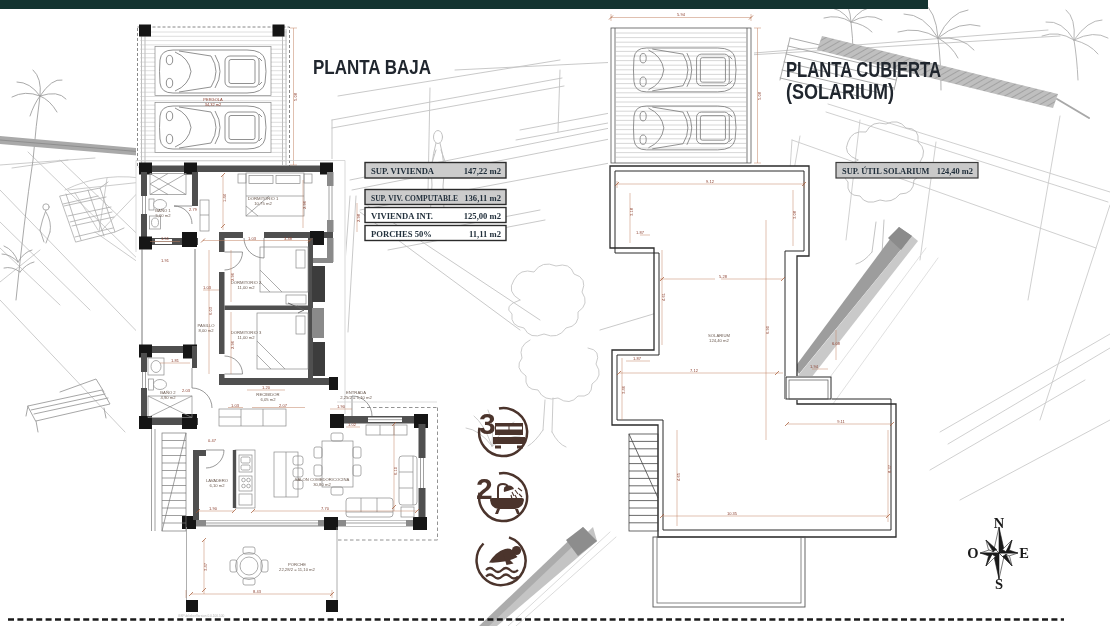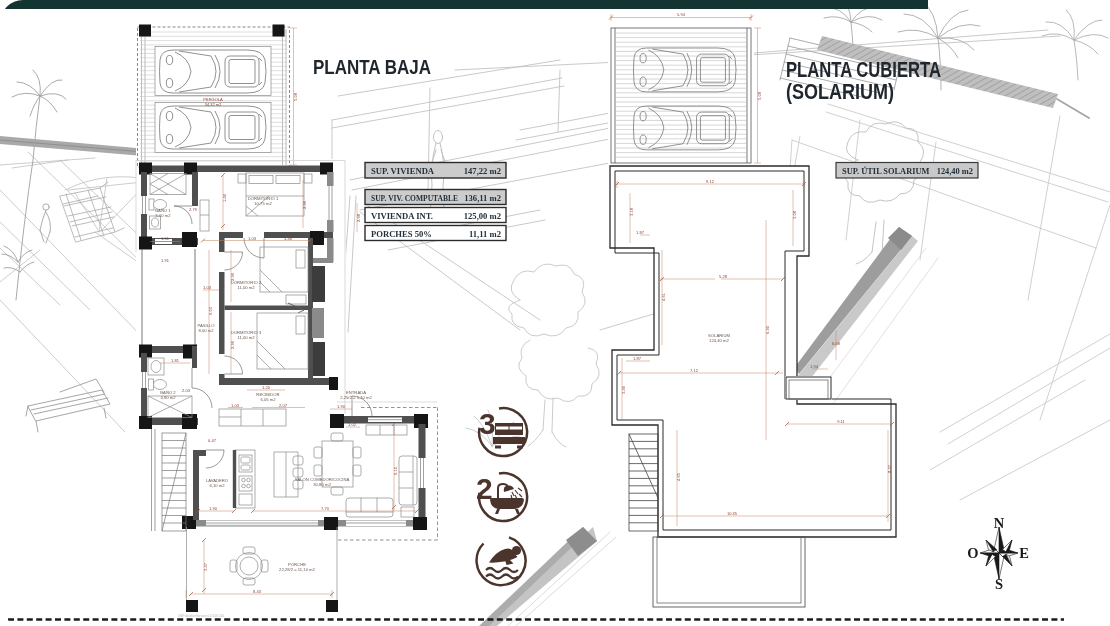--- a/index.html
+++ b/index.html
@@ -1,16 +1,16 @@
 <!DOCTYPE html>
 <html><head>
 <meta charset="utf-8">
 <style>
 html,body{margin:0;padding:0;background:#fff;}
-#page{position:relative;width:1110px;height:626px;overflow:hidden;font-family:"Liberation Sans",sans-serif;border-radius:23px;}
+#page{position:relative;width:1110px;height:626px;overflow:hidden;font-family:"Liberation Sans",sans-serif;}
 svg{position:absolute;top:0;left:0;}
 .dim{fill:#8c4030;font-size:4px;font-family:"Liberation Sans",sans-serif;}
 .dimv{fill:#8c4030;font-size:4px;font-family:"Liberation Sans",sans-serif;}
 .room{fill:#6b5a50;font-size:4.2px;font-family:"Liberation Sans",sans-serif;}
 .ttl{fill:#20262e;font-weight:bold;font-family:"Liberation Sans",sans-serif;}
 </style>
 </head>
 <body>
 <div id="page">
 <svg width="1110" height="626" viewBox="0 0 1110 626">

